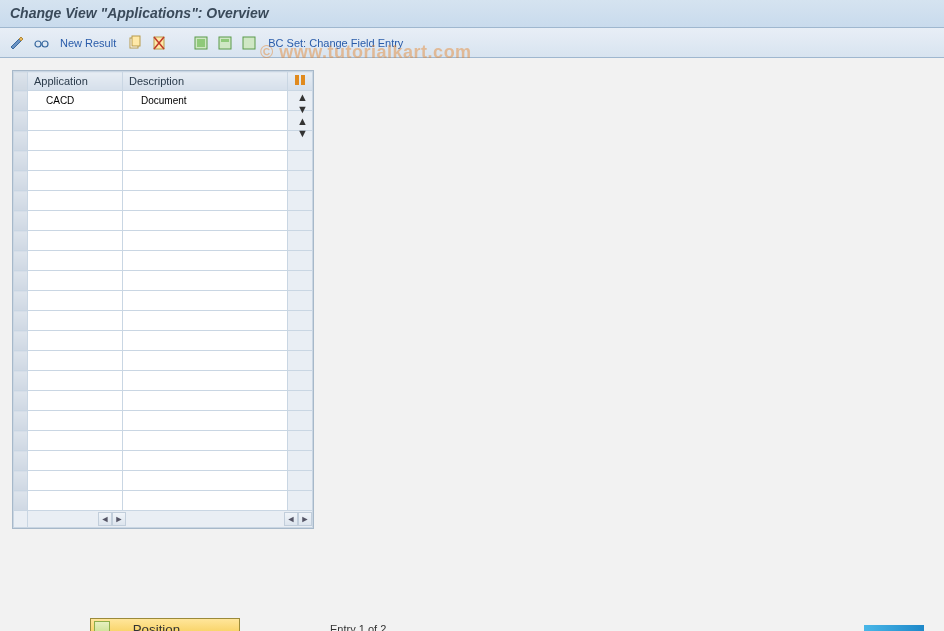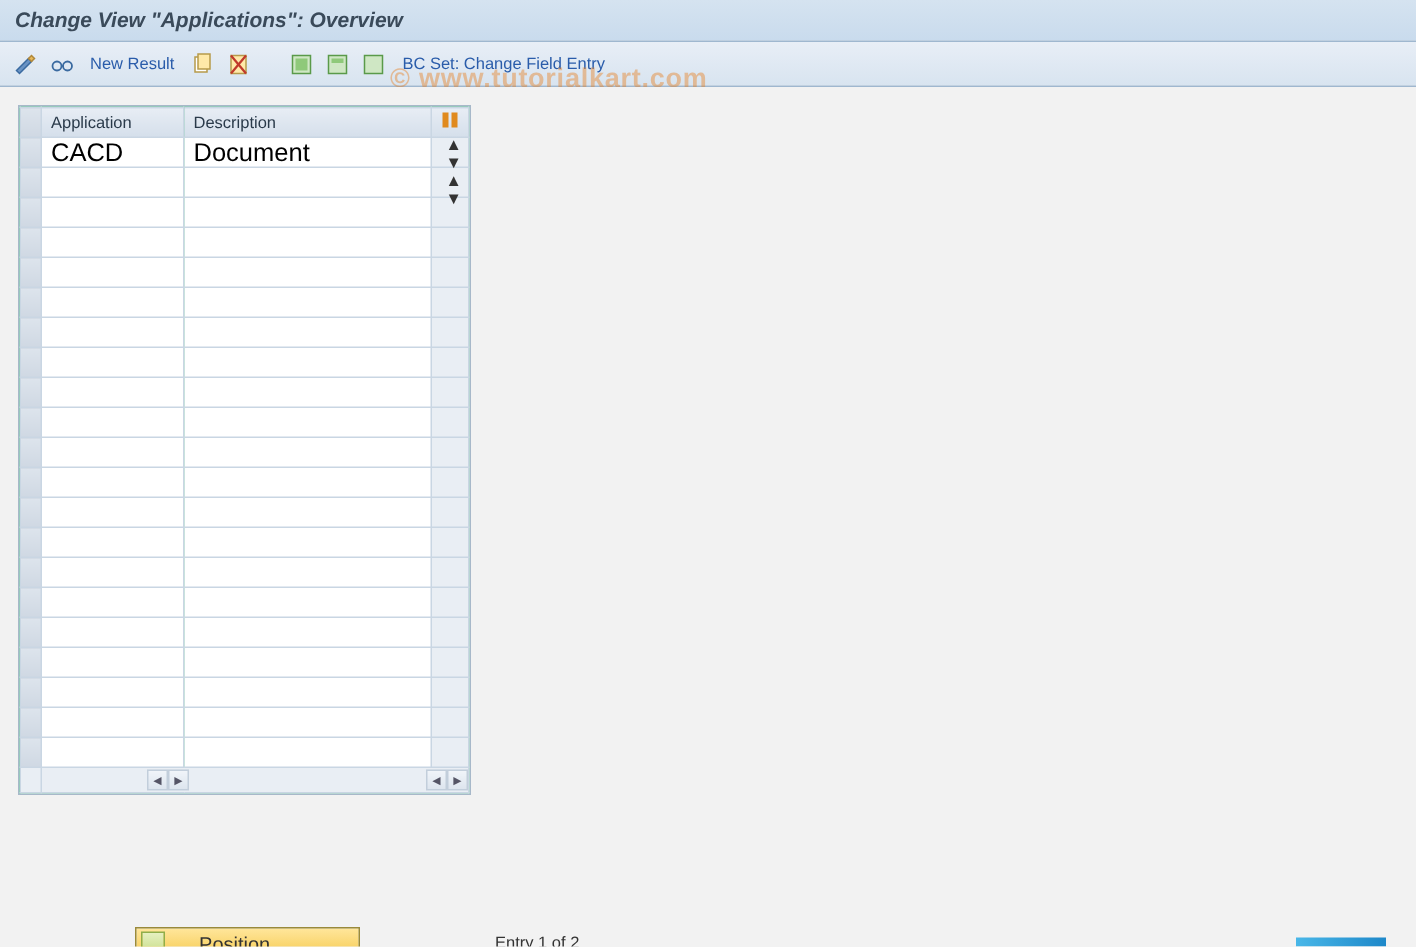--- a/index.html
+++ b/index.html
@@ -67,21 +67,21 @@
   .content {
     padding: 12px;
     background: #f2f2f2;
     height: calc(100% - 58px);
     position: relative;
   }
   
   .table-wrap {
     display: inline-block;
     border: 1px solid #a7b8c9;
-    background: #22c55e;
+    background: #5eead4;
     position: relative;
   }
   .tbl {
     border-collapse: collapse;
     font-size: 11px;
   }
   .tbl th, .tbl td {
     border: 1px solid #c9d6e3;
     padding: 0;
     height: 19px;
@@ -97,21 +97,21 @@
   .tbl .row-sel {
     background: linear-gradient(#dde4ec,#cfd8e3);
     width: 14px;
     cursor: pointer;
   }
   .tbl td.cell {
     padding: 1px 6px;
     color: #333;
   }
   .tbl td.cell input{
-    border:none; outline:none; width:100%; height:17px; font-size:17px; font-family:inherit; background:transparent;
+    border:none; outline:none; width:100%; height:17px; font-size:10px; font-family:inherit; background:transparent;margin-left:12px;
   }
   .col-app { width: 95px; }
   .col-desc { width: 165px; }
   
   .hdr-corner {
     width: 18px;
     background: linear-gradient(#f5d988,#eeb94a);
     text-align:center;
     cursor:pointer;
   }

